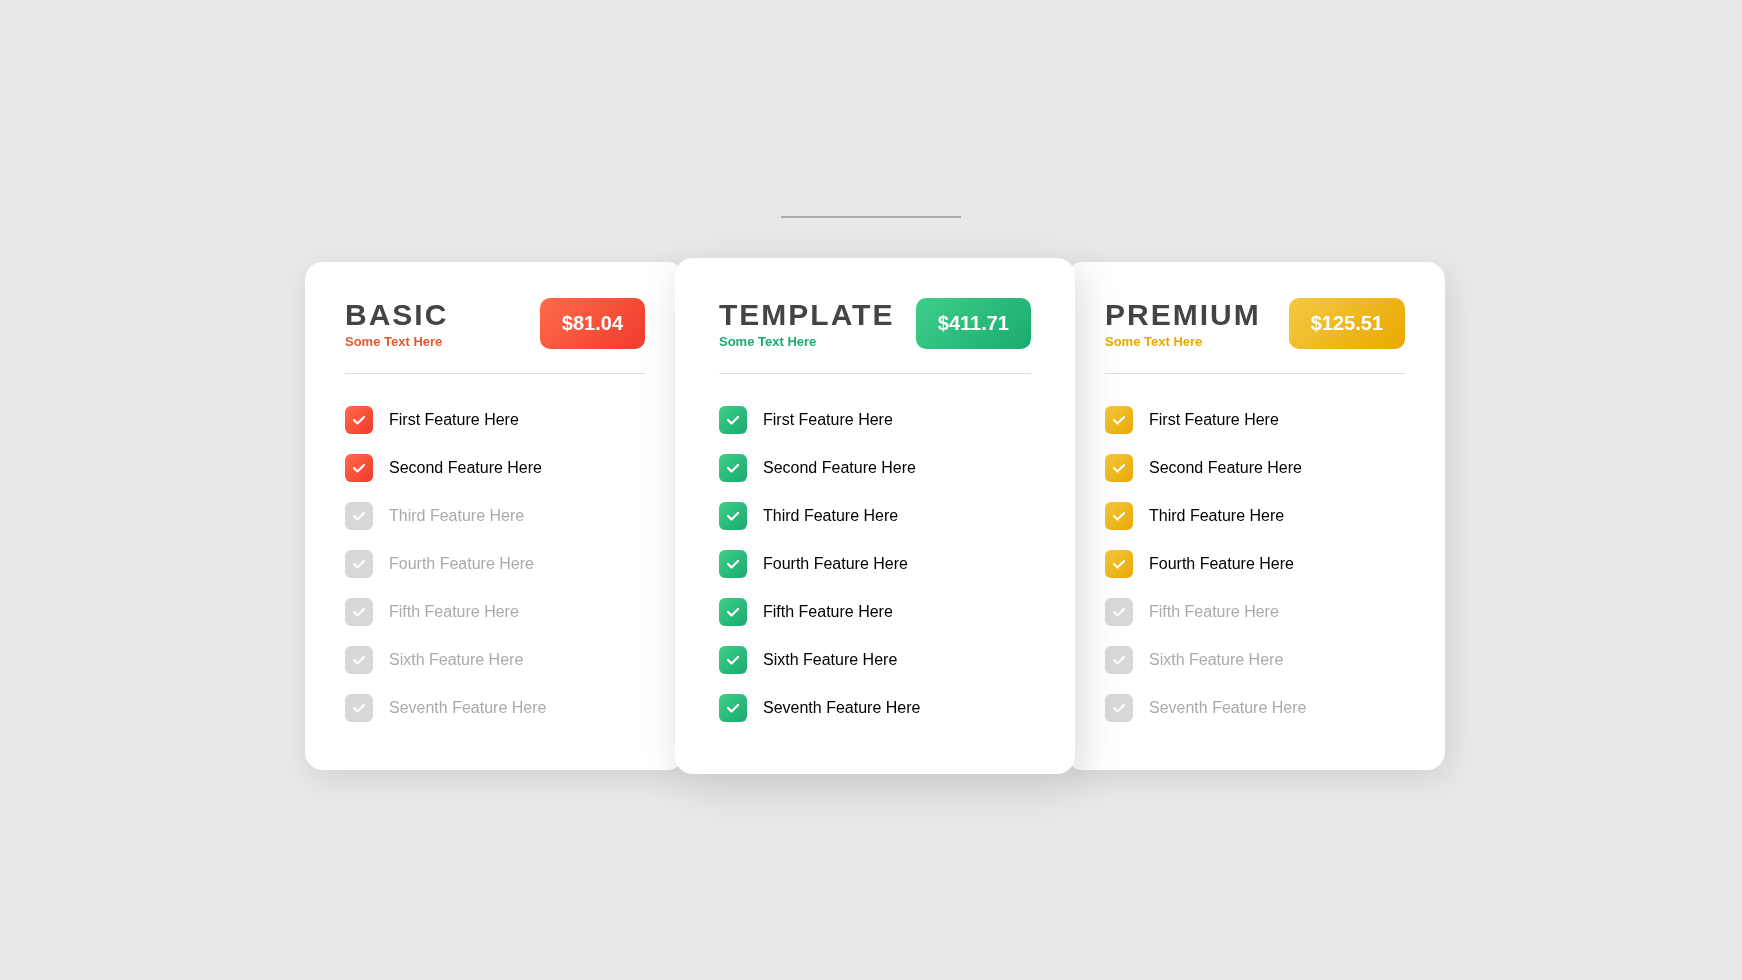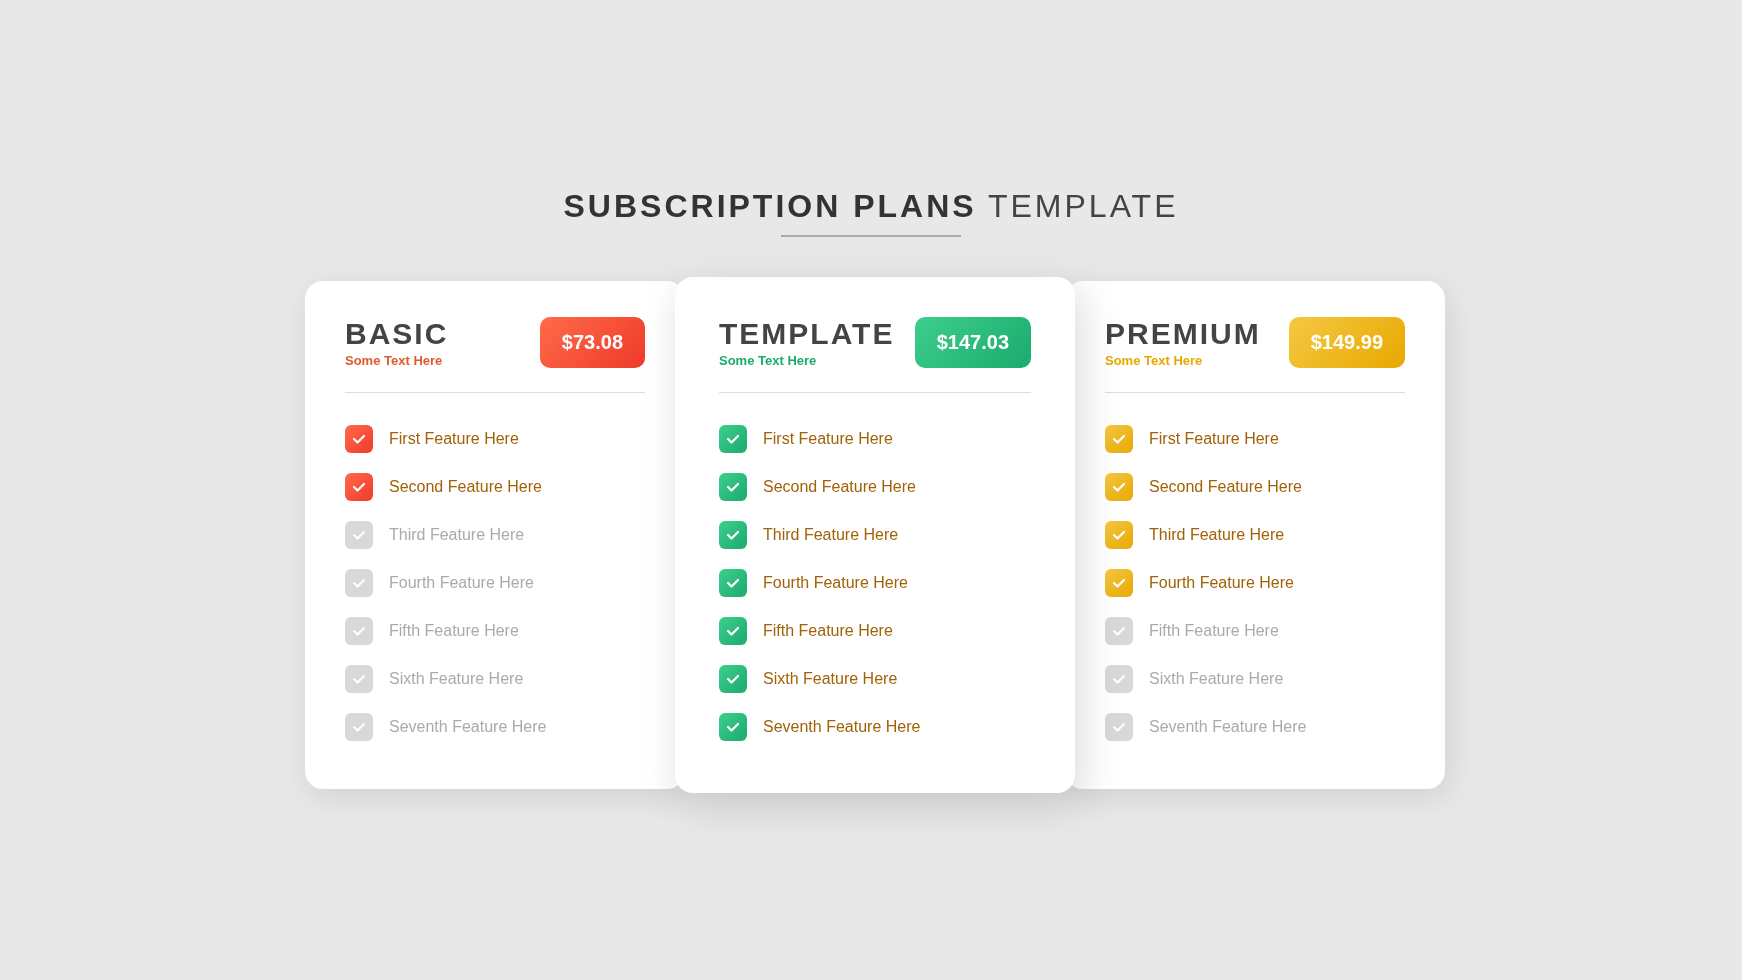--- a/index.html
+++ b/index.html
@@ -156,48 +156,45 @@
     .check-box svg {
       width: 16px;
       height: 16px;
     }
 
     .feature-text {
       font-size: 16px;
     }
 
     .feature-text.active {
-      color: #a16207;
+      color: #000000;
       font-weight: 500;
       text-align: center;
     }
 
     .feature-text.inactive {
       color: #aaa;
       font-weight: 400;
     }
   </style>
 </head>
 <body>
 
 <div class="page-header">
-  <div class="page-title">
-    <strong>SUBSCRIPTION PLANS</strong><span> TEMPLATE</span>
-  </div>
   <div class="title-underline"></div>
 </div>
 
 <div class="cards-container" id="cards-container">
 <div class="card">
       <div class="card-header">
         <div>
           <div class="plan-name">BASIC</div>
           <div class="plan-subtitle" style="color: rgb(224, 90, 48);">Some Text Here</div>
         </div>
-        <div class="price-badge red">$73.08</div>
+        <div class="price-badge red">$81.04</div>
       </div>
       <div class="divider"></div>
       <ul class="feature-list">
         <li class="feature-item">
           <div class="check-box active-red">
             <svg viewBox="0 0 16 16" fill="none">
               <path d="M3 8l3.5 3.5L13 5" stroke="white" stroke-width="2.2" stroke-linecap="round" stroke-linejoin="round"></path>
             </svg>
           </div>
           <span class="feature-text active">First Feature Here</span>
@@ -251,21 +248,21 @@
           <span class="feature-text inactive">Seventh Feature Here</span>
         </li>
       </ul>
     </div>
     <div class="card center">
       <div class="card-header">
         <div>
           <div class="plan-name">TEMPLATE</div>
           <div class="plan-subtitle" style="color: rgb(26, 171, 109);">Some Text Here</div>
         </div>
-        <div class="price-badge green">$147.03</div>
+        <div class="price-badge green">$411.71</div>
       </div>
       <div class="divider"></div>
       <ul class="feature-list">
         <li class="feature-item">
           <div class="check-box active-green">
             <svg viewBox="0 0 16 16" fill="none">
               <path d="M3 8l3.5 3.5L13 5" stroke="white" stroke-width="2.2" stroke-linecap="round" stroke-linejoin="round"></path>
             </svg>
           </div>
           <span class="feature-text active">First Feature Here</span>
@@ -319,21 +316,21 @@
           <span class="feature-text active">Seventh Feature Here</span>
         </li>
       </ul>
     </div>
     <div class="card">
       <div class="card-header">
         <div>
           <div class="plan-name">PREMIUM</div>
           <div class="plan-subtitle" style="color: rgb(232, 168, 0);">Some Text Here</div>
         </div>
-        <div class="price-badge yellow">$149.99</div>
+        <div class="price-badge yellow">$125.51</div>
       </div>
       <div class="divider"></div>
       <ul class="feature-list">
         <li class="feature-item">
           <div class="check-box active-yellow">
             <svg viewBox="0 0 16 16" fill="none">
               <path d="M3 8l3.5 3.5L13 5" stroke="white" stroke-width="2.2" stroke-linecap="round" stroke-linejoin="round"></path>
             </svg>
           </div>
           <span class="feature-text active">First Feature Here</span>

